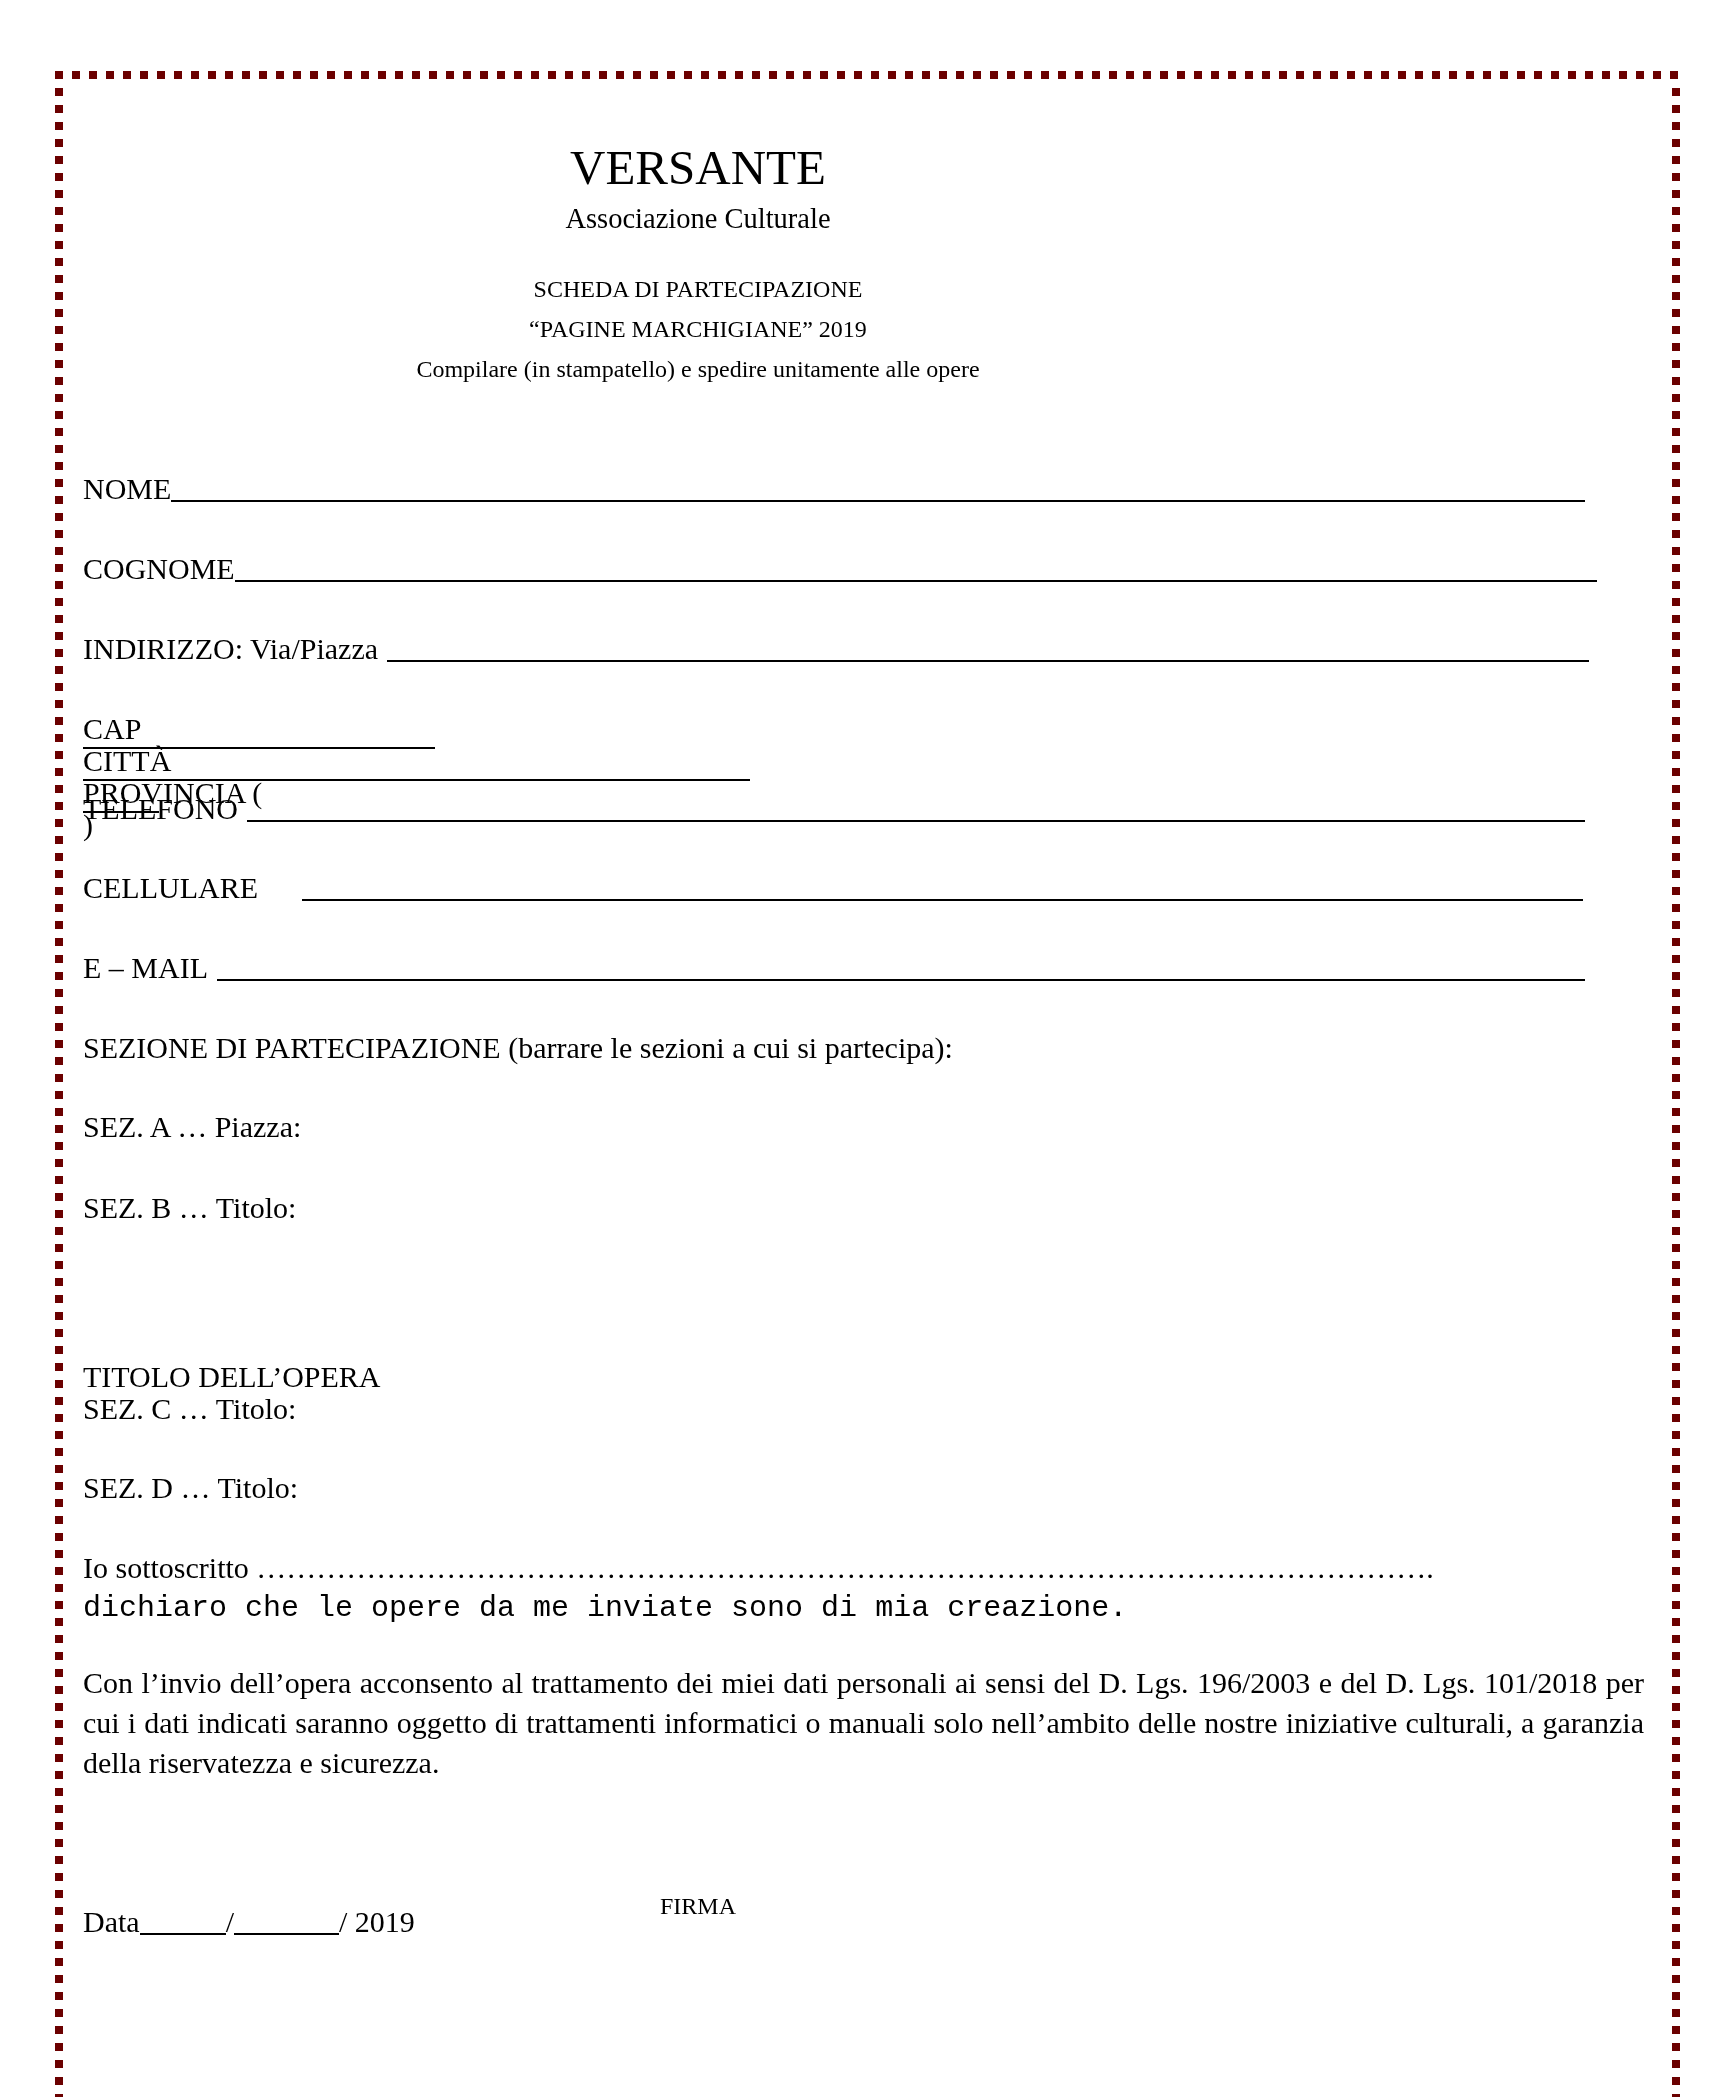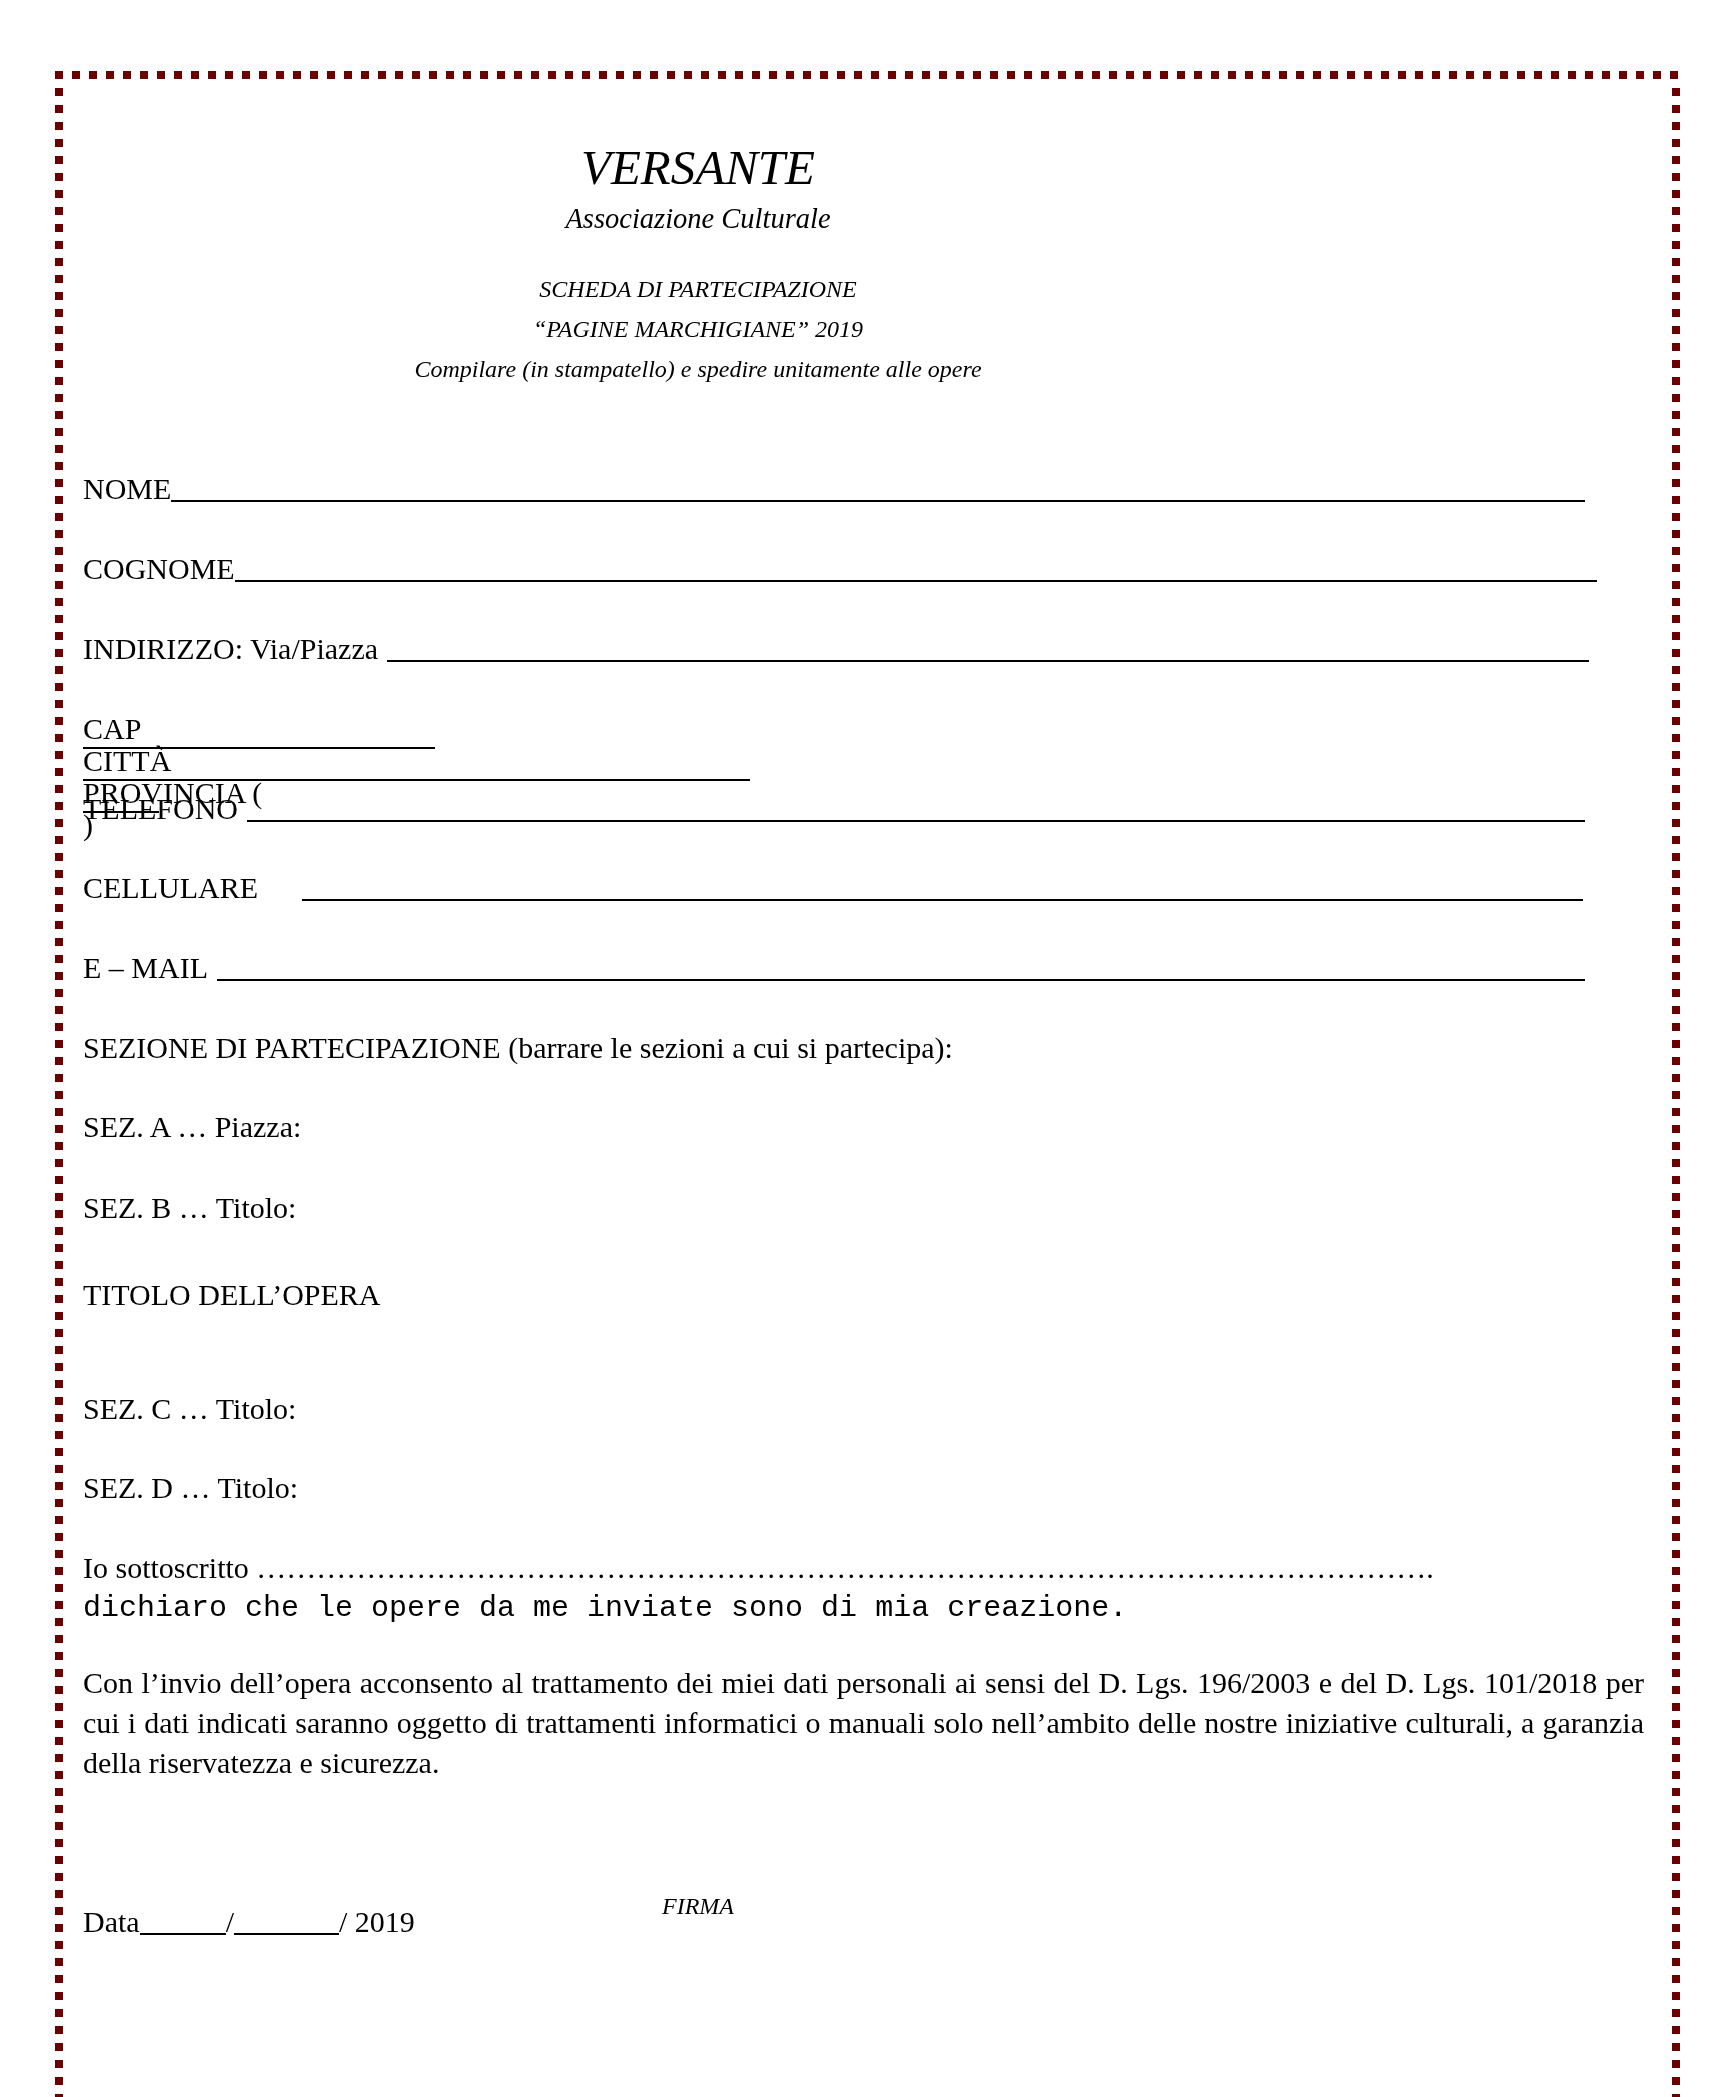--- a/index.html
+++ b/index.html
@@ -3,21 +3,21 @@
 <meta charset="utf-8">
 <style>
   html, body { margin: 0; padding: 0; background: #ffffff; }
   body { width: 1734px; height: 2452px; position: relative; overflow: hidden;
          font-family: "Liberation Serif", "DejaVu Serif", serif; color: #000; }
   .border-h { position: absolute; height: 8.4px;
     background-image: repeating-linear-gradient(to right, var(--bc) 0 8.4px, transparent 8.4px 17px); }
   .border-v { position: absolute; width: 8.4px;
     background-image: repeating-linear-gradient(to bottom, var(--bc) 0 8.4px, transparent 8.4px 17px); }
   .abs { position: absolute; white-space: nowrap; line-height: 1; }
-  .center { left: 0; width: 1396px; text-align: center; font-style: italic; }
+  .center { left: 0; width: 1396px; text-align: center; }
   .title { font-size: 49px; }
   .sub { font-size: 28.5px; }
   .head { font-size: 24px; }
   .body { font-size: 30px; left: 83px; }
   .row { position: absolute; left: 83px; right: 122px; display: flex; align-items: baseline; font-size: 30px; line-height: 1; white-space: nowrap; }
   .line { display: inline-block; border-bottom: 2.5px solid #000; height: 0; position: relative; top: 3.4px; }
   .grow { flex: 1; }
   .para { position: absolute; left: 83px; width: 1561px; font-size: 30px; line-height: 40px; text-align: justify; }
   .dots { letter-spacing: 0px; }
 </style>
@@ -70,21 +70,21 @@
 </div>
 <div class="row" style="top:953px; right:149px;">
   <span>E – MAIL</span>
   <span style="width:9.2px;display:inline-block"></span>
   <span class="line grow"></span>
 </div>
 
 <div class="abs body" style="top:1033px;">SEZIONE DI PARTECIPAZIONE (barrare le sezioni a cui si partecipa):</div>
 <div class="abs body" style="top:1112px;">SEZ. A … Piazza:</div>
 <div class="abs body" style="top:1193px;">SEZ. B … Titolo:</div>
-<div class="abs body" style="top:1280px;text-align:center;">TITOLO DELL’OPERA</div>
+<div class="abs body" style="top:1362px;text-align:center;">TITOLO DELL’OPERA</div>
 <div class="abs body" style="top:1394px;">SEZ.  C … Titolo:</div>
 <div class="abs body" style="top:1473px;">SEZ.  D … Titolo:</div>
 
 <div class="abs body" style="top:1553px;">
   <span>Io sottoscritto</span>
   <span class="dots">……………………………………………………………………………………………………….</span>
 </div>
 <div class="abs body" style="top:1593px;font-family:Liberation Mono, monospace;">dichiaro che le opere da me inviate sono di mia creazione.</div>
 
 <div class="para" style="top:1663px;">Con l’invio dell’opera acconsento al trattamento dei miei dati personali ai sensi del D. Lgs. 196/2003 e del D. Lgs. 101/2018 per cui i dati indicati saranno oggetto di trattamenti informatici o manuali solo nell’ambito delle nostre iniziative culturali, a garanzia della riservatezza e sicurezza.</div>

